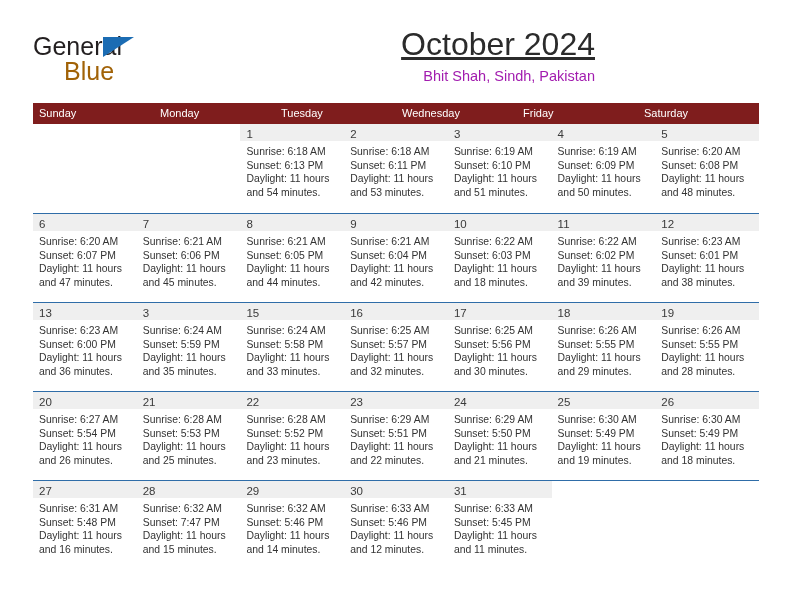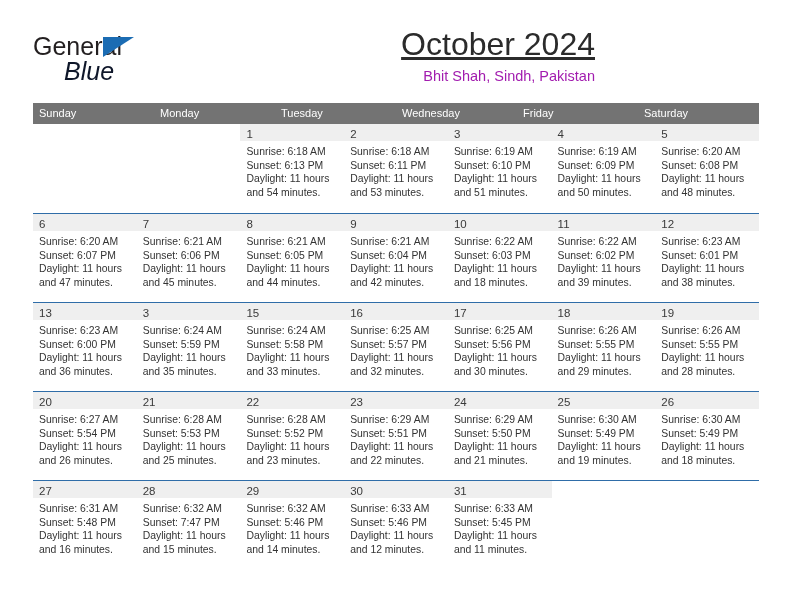--- a/index.html
+++ b/index.html
@@ -51,23 +51,22 @@
     width: 0;
     height: 0;
     border-left: 31px solid #1b6cb3;
     border-bottom: 20px solid transparent;
   }
   .logo-blue {
     position: absolute;
     left: 31px;
     top: 25px;
     font-size: 25px;
-    color: #0f172a;
+    color: #a16207;
     line-height: 25px;
-    font-style: italic;
   }
   .title-block {
     position: absolute;
     right: 0;
     top: 0;
     text-align: right;
   }
   .cal-title {
     font-size: 32px;
     color: #2b2b2b;
@@ -85,21 +84,21 @@
 
   
   .calendar {
     position: absolute;
     left: 33px;
     top: 103px;
     width: 726px;
   }
   .dow-row {
     display: flex;
-    background: #737373;
+    background: #7f1d1d;
     height: 21px;
   }
   .dow {
     flex: 1 1 0;
     color: #ffffff;
     font-size: 11px;
     line-height: 21px;
     padding-left: 6px;
     box-sizing: border-box;
     overflow: hidden;

